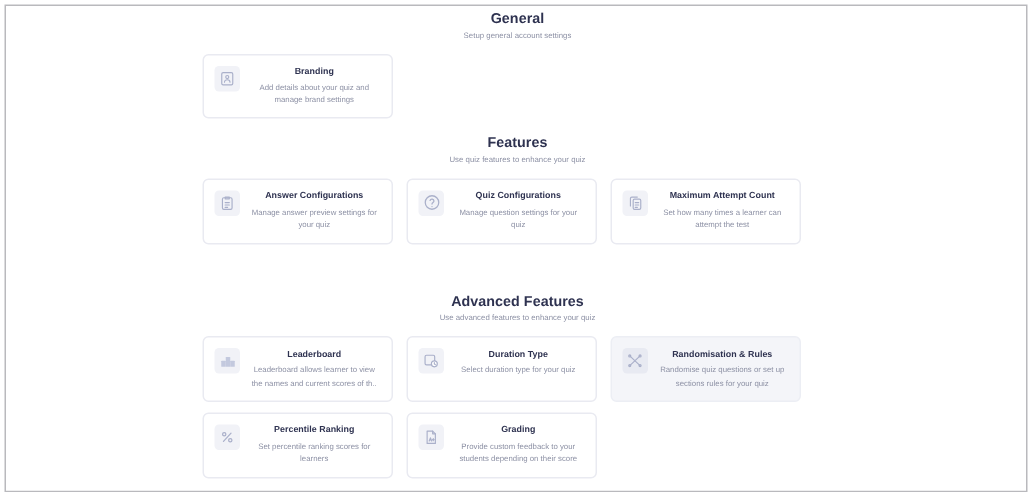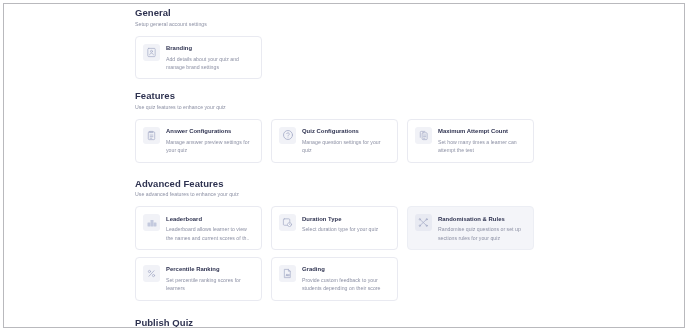--- a/index.html
+++ b/index.html
@@ -17,20 +17,21 @@
     border: 1px solid #b9b9bd;
     background: #ffffff;
     overflow: hidden;
   }
   #scroll-area {
     position: absolute;
     left: 0; top: 0;
     width: 681px; height: 324px;
     overflow: hidden;
     background: #ffffff;
+    text-align: center;
   }
   #content {
     position: absolute;
     left: 131px; top: 0px;
     width: 420px;
   }
 
   .section { margin-bottom: 0px; }
   .section-head { padding-top: 3px; }
   .section-title {
@@ -94,21 +95,21 @@
   }
   .card-desc {
     font-size: 5.2px;
     color: #8c90a4;
     line-height: 8.4px;
     margin-top: 2.5px;
     letter-spacing: 0.01px;
   }
 
   .sec-gap-features { margin-top: 8px; }
-  .sec-gap-advanced { margin-top: 12px; }
+  .sec-gap-advanced { margin-top: 30px; }
   .sec-gap-publish  { margin-top: 13px; }
   .row-gap { margin-top: 7px; }
 </style>
 </head>
 <body>
 
 <div id="frame">
   <div id="scroll-area">
     <div id="content">
 

